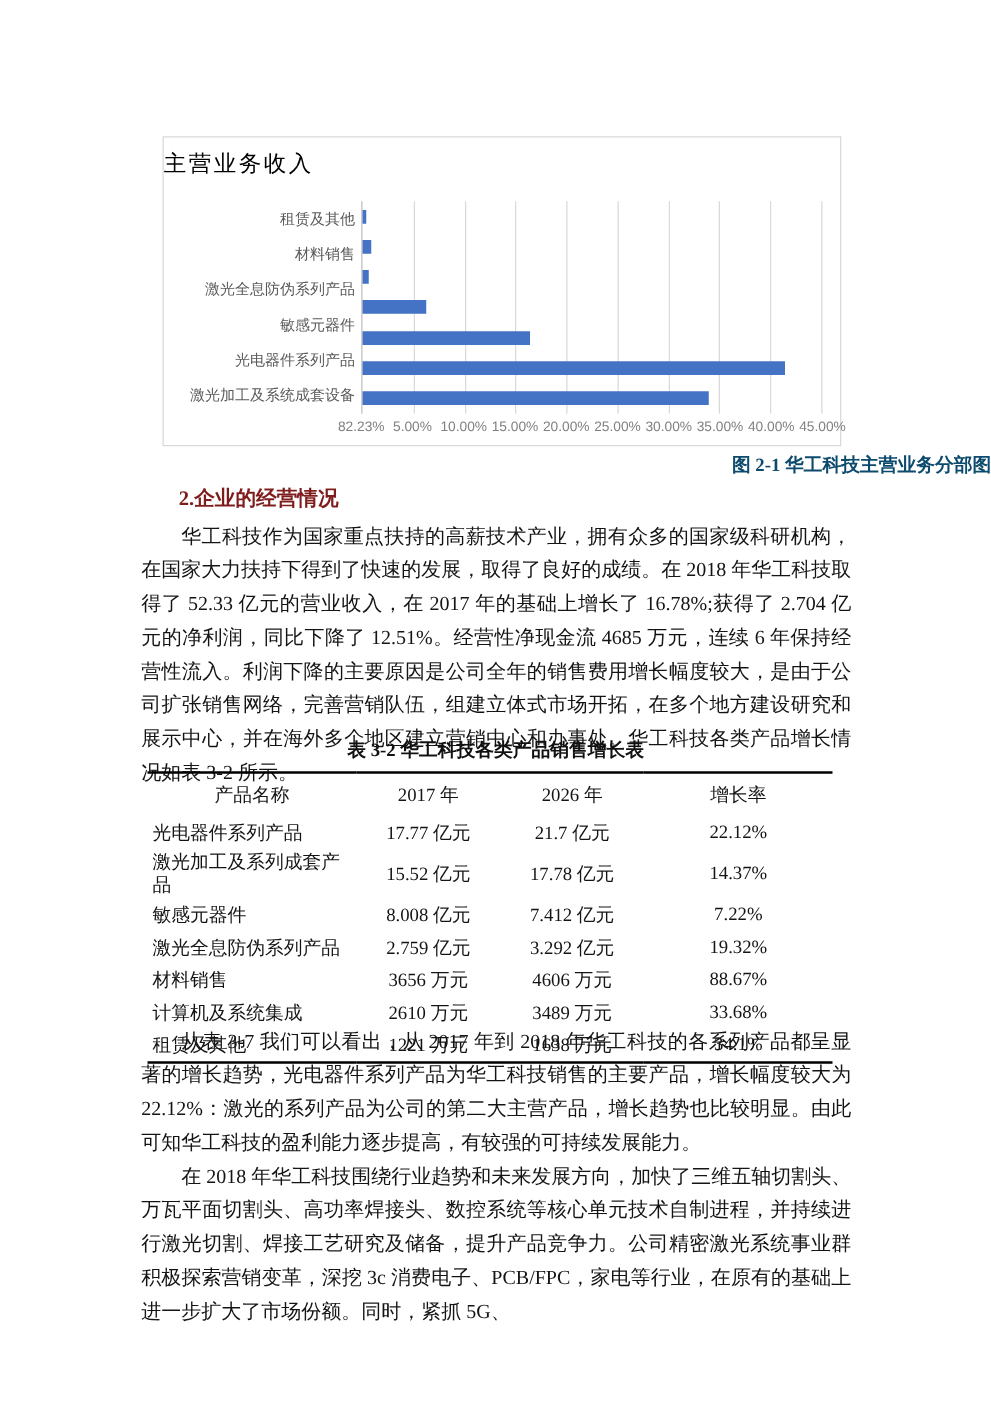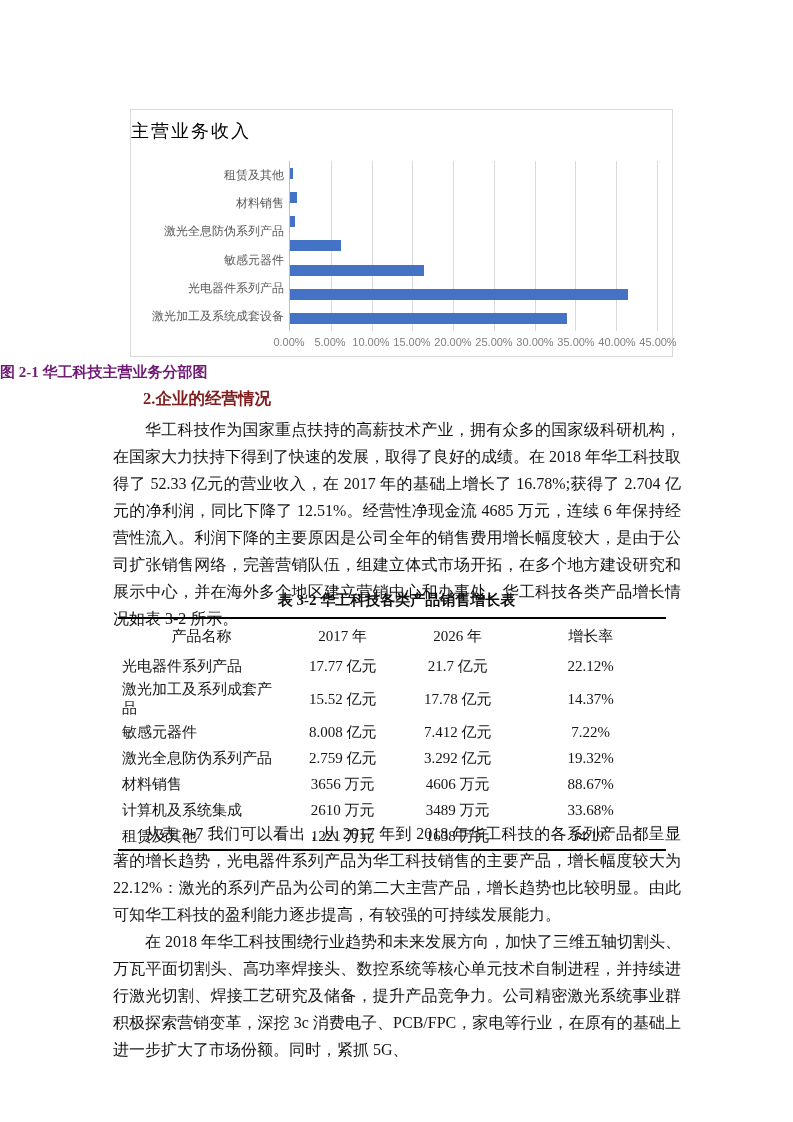--- a/index.html
+++ b/index.html
@@ -21,22 +21,22 @@
         border-left:1px solid #bfbfbf;border-right:1px solid #d9d9d9;box-sizing:border-box;}
   .gridline{position:absolute;top:0;bottom:0;width:1px;background:#d9d9d9;}
   .bar-rows{position:absolute;inset:0;display:flex;flex-direction:column;}
   .bar-row{flex:1;display:flex;align-items:center;}
   .chart-bar{height:11px;background:#4472c4;}
   .tick-row{position:relative;height:22px;margin-left:158px;margin-right:14px;}
   .tick{position:absolute;top:5px;transform:translateX(-50%);font-size:11px;color:#808080;
         white-space:nowrap;}
 
   
-  .fig-caption{position:absolute;top:363px;left:0;width:793px;text-align:left;
-               font-weight:bold;font-size:15px;color:#701a75;}
+  .fig-caption{position:absolute;top:363px;left:0;width:793px;text-align:right;
+               font-weight:bold;font-size:15px;color:#0c4a6e;}
   .heading{position:absolute;top:388px;left:143px;margin:0;font-size:16.5px;
            font-weight:bold;color:#7f1d1d;}
   .para{position:absolute;left:113px;width:568px;margin:0;font-size:16px;line-height:27px;
         text-align:justify;text-indent:2em;color:#141414;}
   .p1{top:416px;}
   .p2{top:820px;}
   .p3{top:928px;}
   .table-caption{position:absolute;top:591px;left:0;width:793px;text-align:center;
                  font-weight:bold;font-size:15px;color:#111;}
 
@@ -92,21 +92,21 @@
             <div class="bar-row">
                 <div class="chart-bar" style="width: 92.1556%; background: rgb(68, 114, 196);"></div>
               </div>
             <div class="bar-row">
                 <div class="chart-bar" style="width: 75.5111%; background: rgb(68, 114, 196);"></div>
               </div>
           </div>
         </div>
       </div>
       <div class="tick-row">
-        <span class="tick" style="left:0%">0.00%</span>
+        <span class="tick" style="left:0%">82.23%</span>
         <span class="tick" style="left:11.111%">5.00%</span>
         <span class="tick" style="left:22.222%">10.00%</span>
         <span class="tick" style="left:33.333%">15.00%</span>
         <span class="tick" style="left:44.444%">20.00%</span>
         <span class="tick" style="left:55.556%">25.00%</span>
         <span class="tick" style="left:66.667%">30.00%</span>
         <span class="tick" style="left:77.778%">35.00%</span>
         <span class="tick" style="left:88.889%">40.00%</span>
         <span class="tick" style="left:100%">45.00%</span>
       </div>

